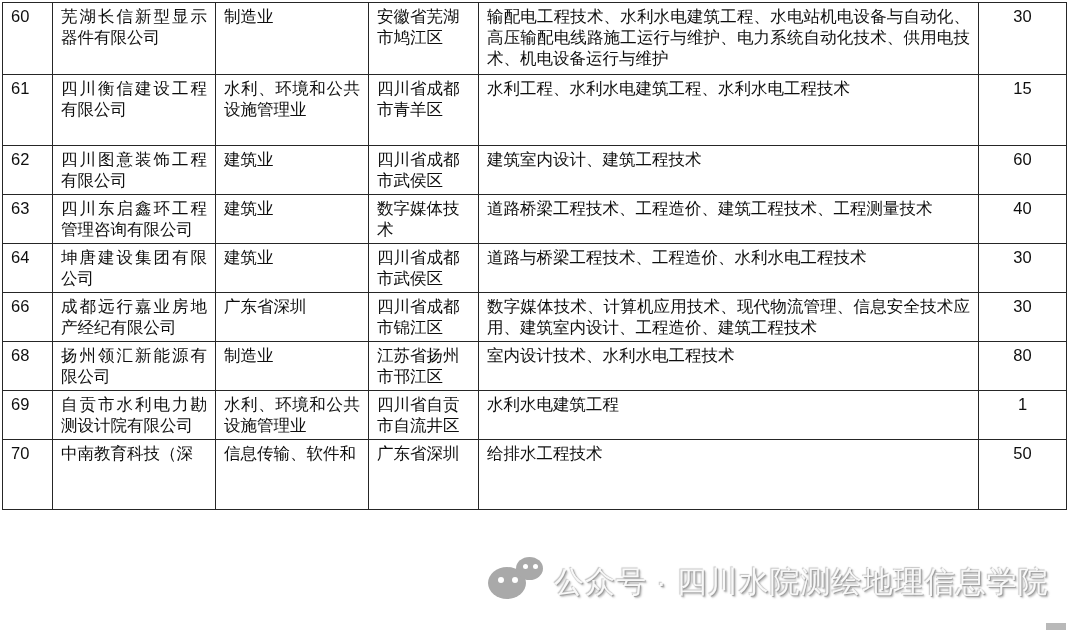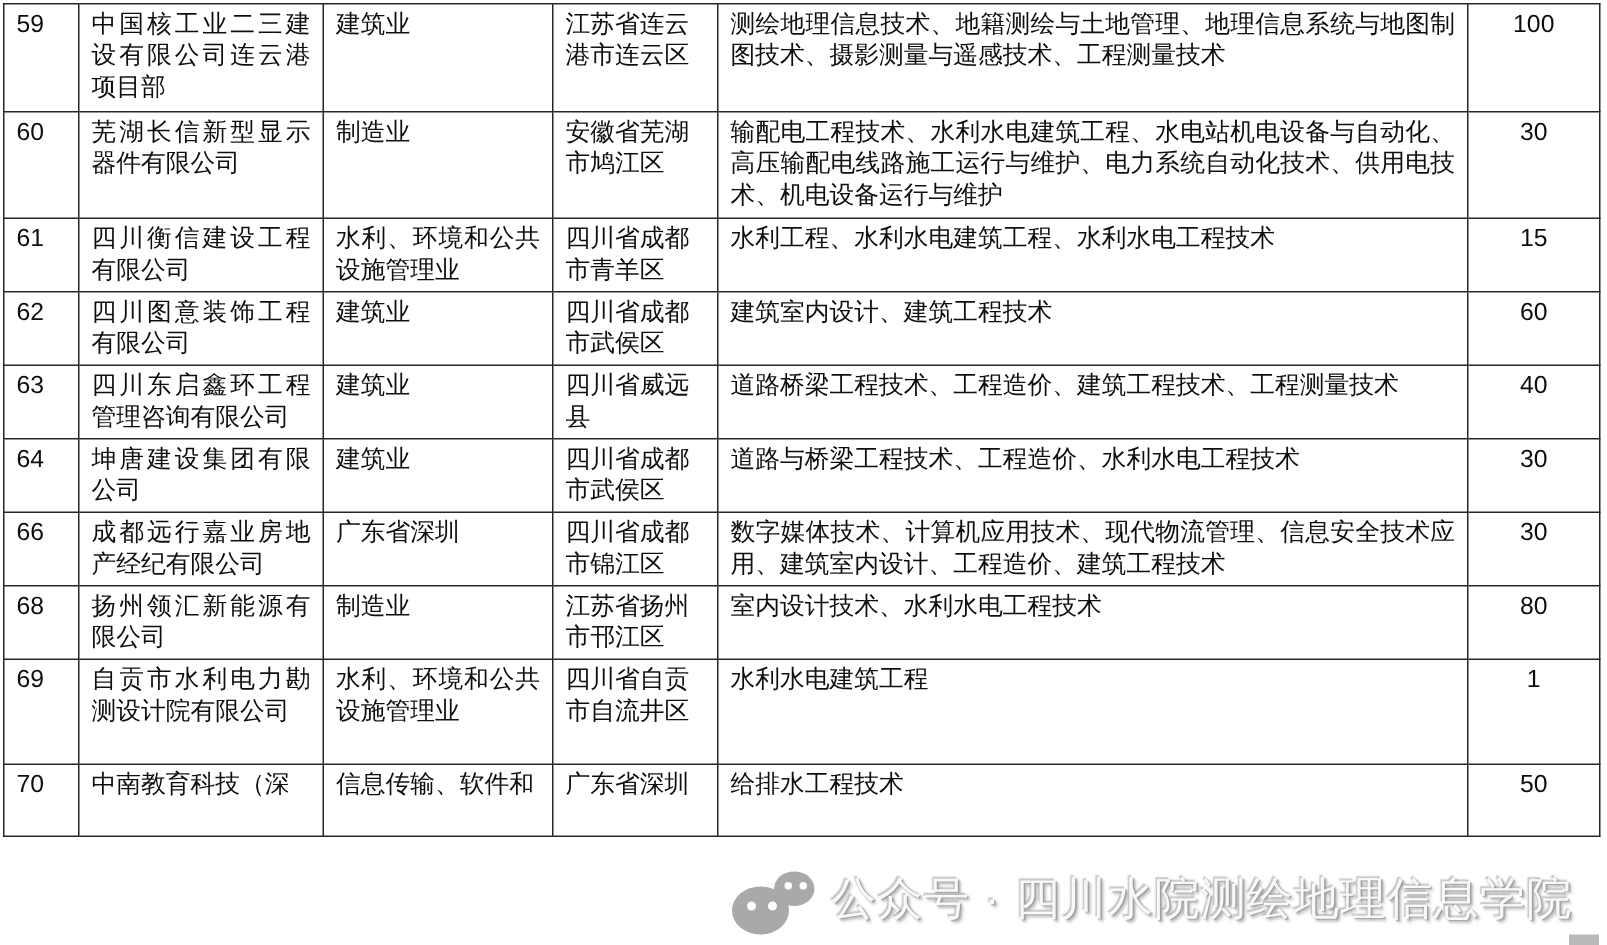--- a/index.html
+++ b/index.html
@@ -57,24 +57,24 @@
   tbody tr:nth-child(7)  { height: 48px; }
   tbody tr:nth-child(8)  { height: 48px; }
   tbody tr:nth-child(9)  { height: 70px; }
   tbody tr:nth-child(10) { height: 48px; }
   tbody tr:nth-child(11) { height: 47px; }
   tbody tr:nth-child(12) { height: 26px; }
 
   .watermark {
     position: absolute;
     left: 486px;
-    top: 579px;
+    top: 551px;
     height: 52px;
     display: flex;
-    align-items: flex-start;
+    align-items: flex-end;
     z-index: 5;
     pointer-events: none;
   }
   .wm-icon {
     position: relative;
     width: 58px;
     height: 48px;
     flex: 0 0 auto;
   }
   .wm-bubble {
@@ -120,28 +120,20 @@
     <colgroup>
       <col style="width:50px">
       <col style="width:163px">
       <col style="width:153px">
       <col style="width:110px">
       <col style="width:500px">
       <col style="width:88px">
     </colgroup>
     <tbody id="table-body">
         <tr>
-    <td class="c-num">59</td>
-    <td class="c-company">中国核工业二三建设有限公司连云港项目部</td>
-    <td class="c-industry">建筑业</td>
-    <td class="c-location">江苏省连云港市连云区</td>
-    <td class="c-majors">测绘地理信息技术、地籍测绘与土地管理、地理信息系统与地图制图技术、摄影测量与遥感技术、工程测量技术</td>
-    <td class="c-count">100</td>
-  </tr>
-        <tr>
     <td class="c-num">60</td>
     <td class="c-company">芜湖长信新型显示器件有限公司</td>
     <td class="c-industry">制造业</td>
     <td class="c-location">安徽省芜湖市鸠江区</td>
     <td class="c-majors">输配电工程技术、水利水电建筑工程、水电站机电设备与自动化、高压输配电线路施工运行与维护、电力系统自动化技术、供用电技术、机电设备运行与维护</td>
     <td class="c-count">30</td>
   </tr>
         <tr>
     <td class="c-num">61</td>
     <td class="c-company">四川衡信建设工程有限公司</td>
@@ -155,21 +147,21 @@
     <td class="c-company">四川图意装饰工程有限公司</td>
     <td class="c-industry">建筑业</td>
     <td class="c-location">四川省成都市武侯区</td>
     <td class="c-majors">建筑室内设计、建筑工程技术</td>
     <td class="c-count">60</td>
   </tr>
         <tr>
     <td class="c-num">63</td>
     <td class="c-company">四川东启鑫环工程管理咨询有限公司</td>
     <td class="c-industry">建筑业</td>
-    <td class="c-location">四川省威远县</td>
+    <td class="c-location">数字媒体技术</td>
     <td class="c-majors">道路桥梁工程技术、工程造价、建筑工程技术、工程测量技术</td>
     <td class="c-count">40</td>
   </tr>
         <tr>
     <td class="c-num">64</td>
     <td class="c-company">坤唐建设集团有限公司</td>
     <td class="c-industry">建筑业</td>
     <td class="c-location">四川省成都市武侯区</td>
     <td class="c-majors">道路与桥梁工程技术、工程造价、水利水电工程技术</td>
     <td class="c-count">30</td>

